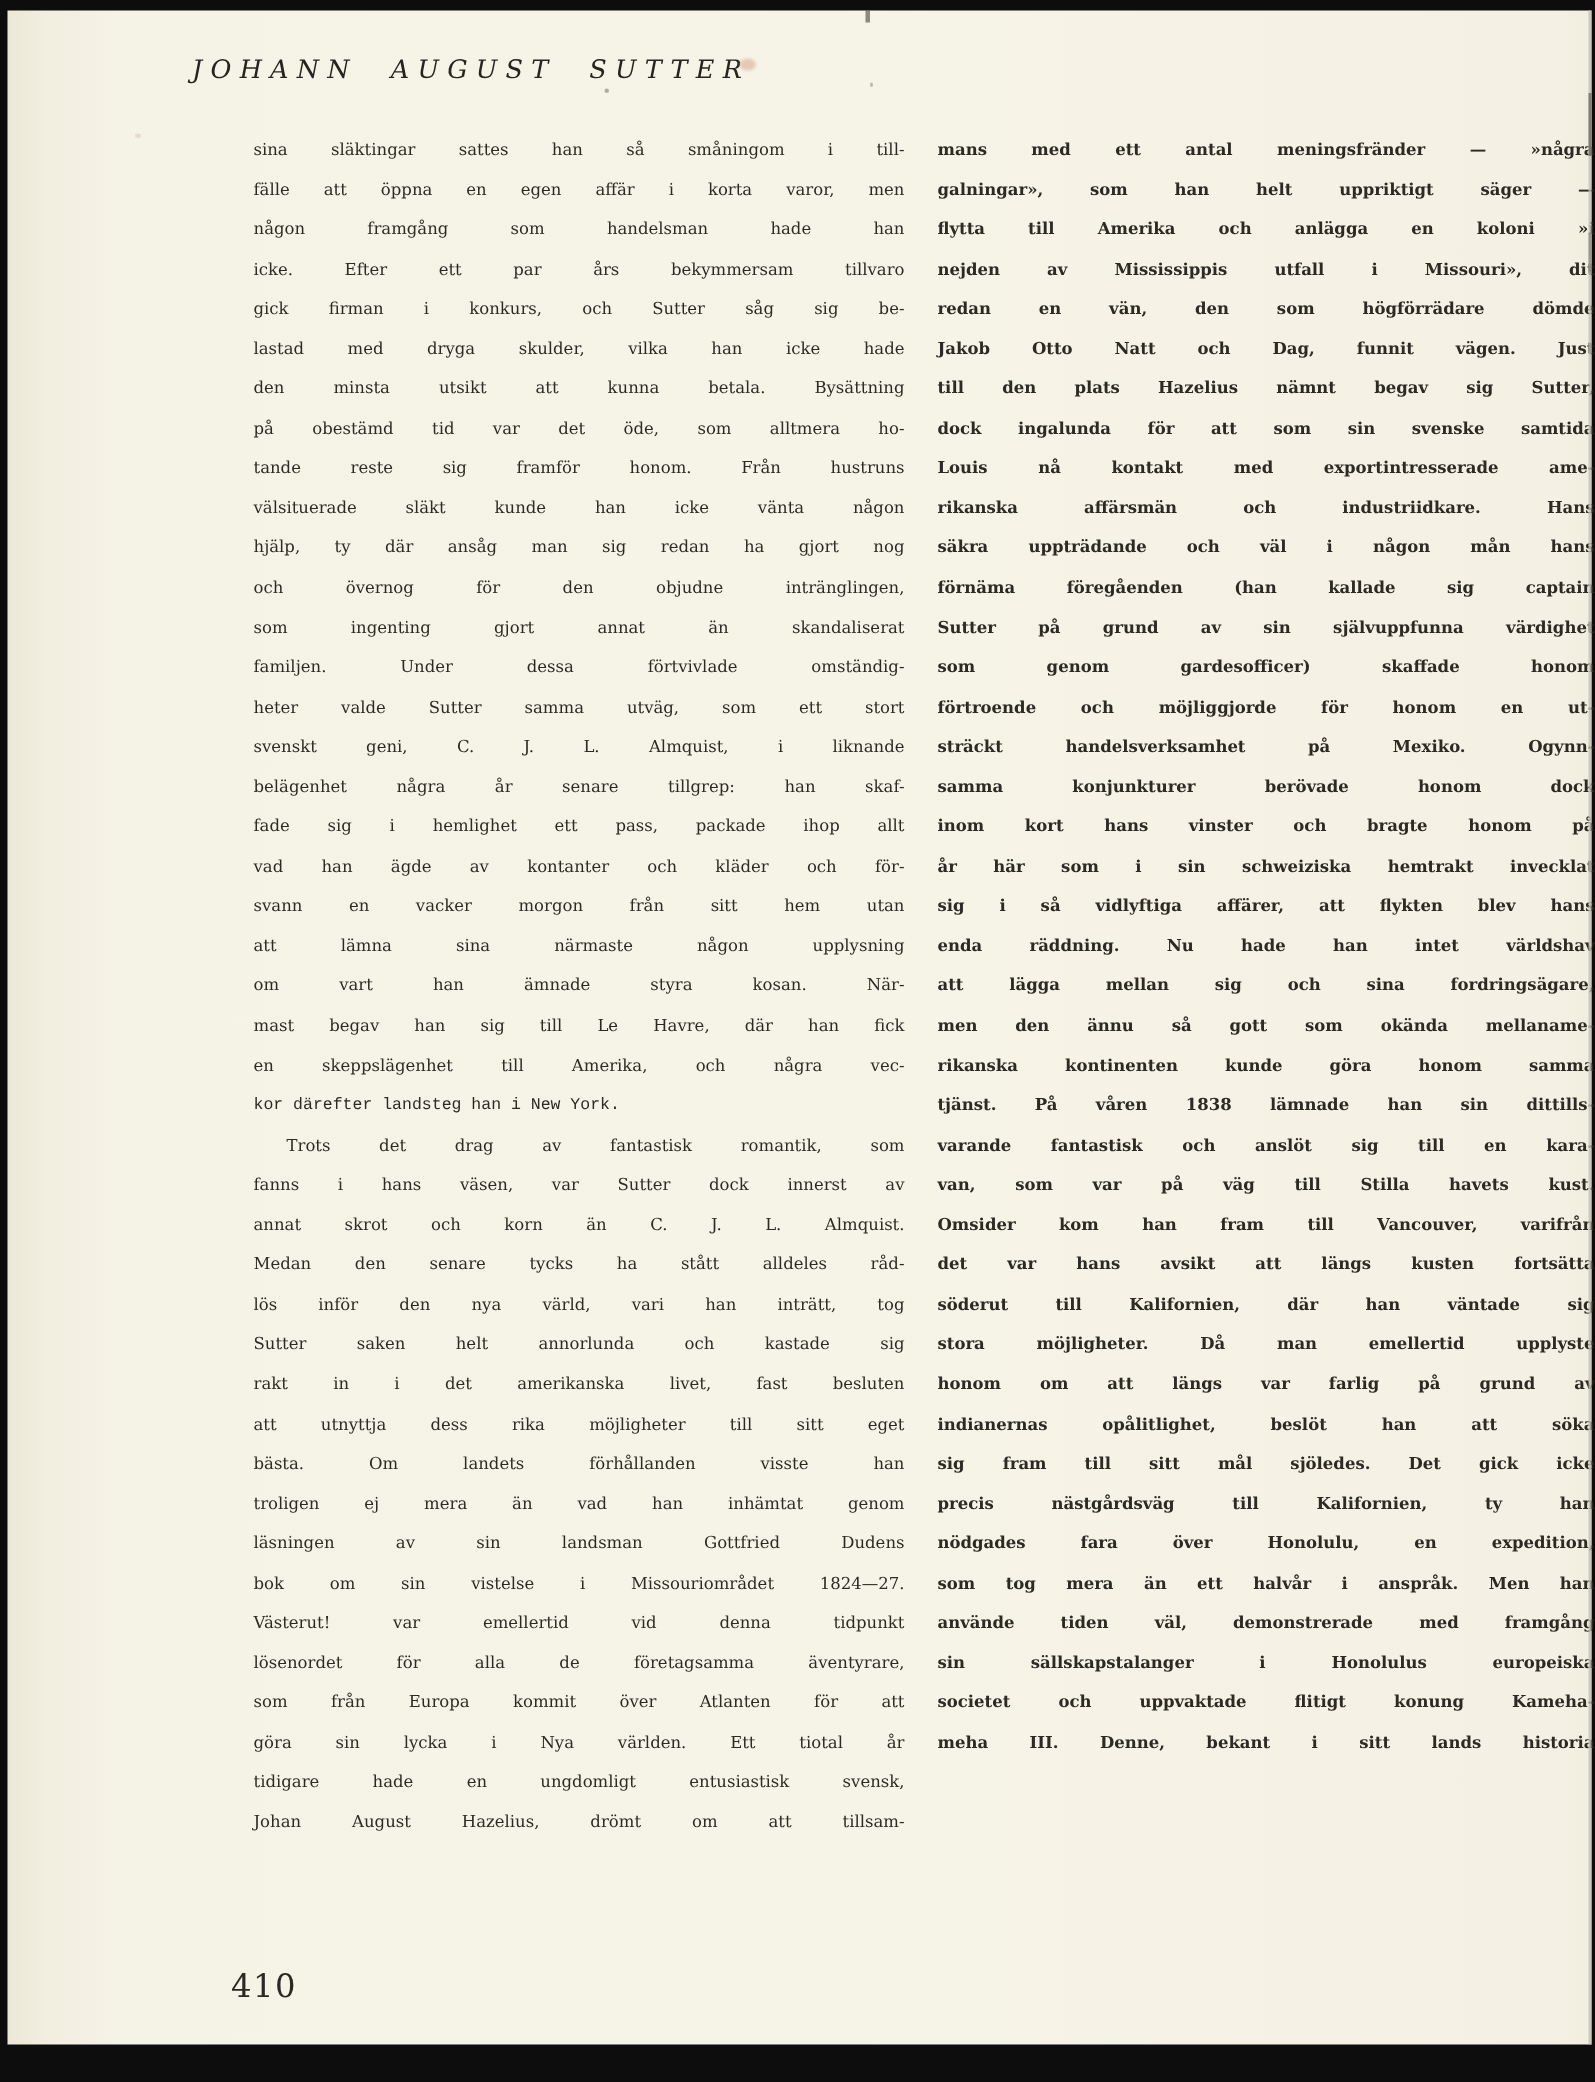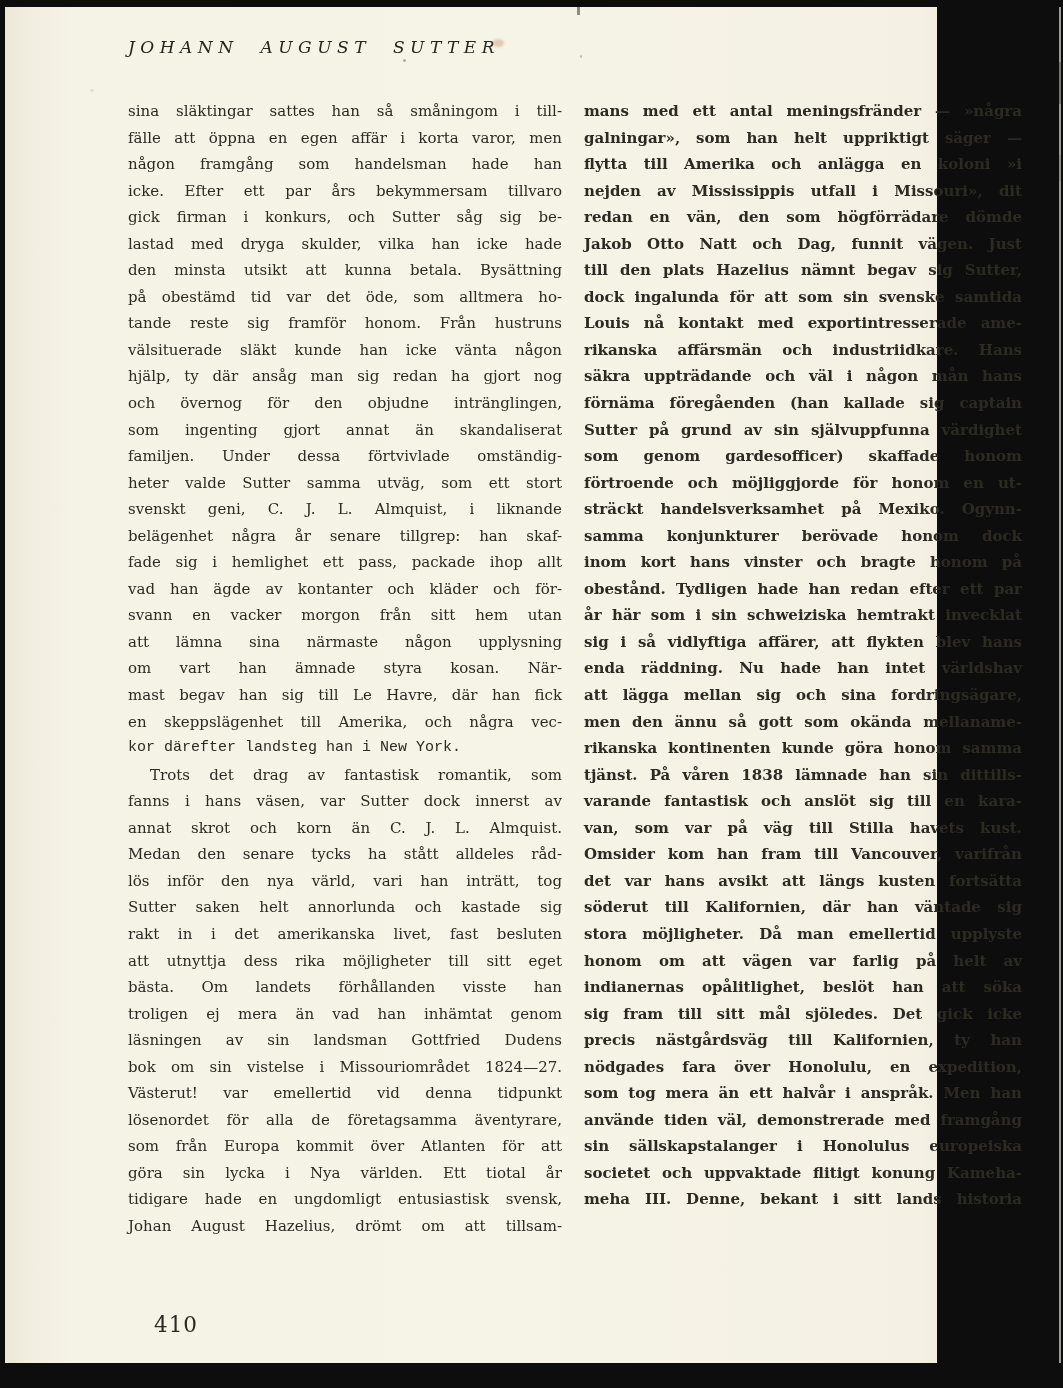--- a/index.html
+++ b/index.html
@@ -16,42 +16,43 @@
   }
   .scan-frame {
     position: absolute;
     inset: 0;
     background: #0d0d0d;
   }
   .paper {
     position: absolute;
     left: 5px;
     top: 7px;
-    width: 932px;
+    width: 1056px;
     height: 1356px;
     background: linear-gradient(90deg, #ece8d7 0px, #f2efe1 28px, #f5f2e6 70px, #f6f3e7 55%, #f4f1e4 calc(100% - 20px), #f1eee0 100%);
   }
   .running-head {
     position: absolute;
     left: 123px;
     top: 29px;
     font-style: italic;
     font-size: 17px;
     line-height: 1.4;
     letter-spacing: 5.5px;
     word-spacing: 11px;
     color: #26241e;
     white-space: nowrap;
   }
   .column {
     position: absolute;
-    top: 91px;
+    top: 80px;
     color: #2c2a23;
-    font-size: 15px;
+    font-size: 11px;
     line-height: 26.55px;
+    margin-left: 41px;
   }
   .column-left {
     left: 123px;
     width: 434px;
   }
   .column-right {
     left: 579px;
     width: 438px;
     font-weight: bold;
   }
@@ -227,35 +228,34 @@
       <div class="line">Louis nå kontakt med exportintresserade ame-</div>
       <div class="line">rikanska affärsmän och industriidkare. Hans</div>
       <div class="line">säkra uppträdande och väl i någon mån hans</div>
       <div class="line">förnäma föregåenden (han kallade sig captain</div>
       <div class="line">Sutter på grund av sin självuppfunna värdighet</div>
       <div class="line">som genom gardesofficer) skaffade honom</div>
       <div class="line">förtroende och möjliggjorde för honom en ut-</div>
       <div class="line">sträckt handelsverksamhet på Mexiko. Ogynn-</div>
       <div class="line">samma konjunkturer berövade honom dock</div>
       <div class="line">inom kort hans vinster och bragte honom på</div>
-      <div class="line">obestånd. Tydligen hade han redan efter ett par</div>
       <div class="line">år här som i sin schweiziska hemtrakt invecklat</div>
       <div class="line">sig i så vidlyftiga affärer, att flykten blev hans</div>
       <div class="line">enda räddning. Nu hade han intet världshav</div>
       <div class="line">att lägga mellan sig och sina fordringsägare,</div>
       <div class="line">men den ännu så gott som okända mellaname-</div>
       <div class="line">rikanska kontinenten kunde göra honom samma</div>
       <div class="line">tjänst. På våren 1838 lämnade han sin dittills-</div>
       <div class="line">varande fantastisk och anslöt sig till en kara-</div>
       <div class="line">van, som var på väg till Stilla havets kust.</div>
       <div class="line">Omsider kom han fram till Vancouver, varifrån</div>
       <div class="line">det var hans avsikt att längs kusten fortsätta</div>
       <div class="line">söderut till Kalifornien, där han väntade sig</div>
       <div class="line">stora möjligheter. Då man emellertid upplyste</div>
-      <div class="line">honom om att vägen var farlig på helt av</div>
+      <div class="line">honom om att längs var farlig på grund av</div>
       <div class="line">indianernas opålitlighet, beslöt han att söka</div>
       <div class="line">sig fram till sitt mål sjöledes. Det gick icke</div>
       <div class="line">precis nästgårdsväg till Kalifornien, ty han</div>
       <div class="line">nödgades fara över Honolulu, en expedition,</div>
       <div class="line">som tog mera än ett halvår i anspråk. Men han</div>
       <div class="line">använde tiden väl, demonstrerade med framgång</div>
       <div class="line">sin sällskapstalanger i Honolulus europeiska</div>
       <div class="line">societet och uppvaktade flitigt konung Kameha-</div>
       <div class="line">meha III. Denne, bekant i sitt lands historia</div>
     </div>

